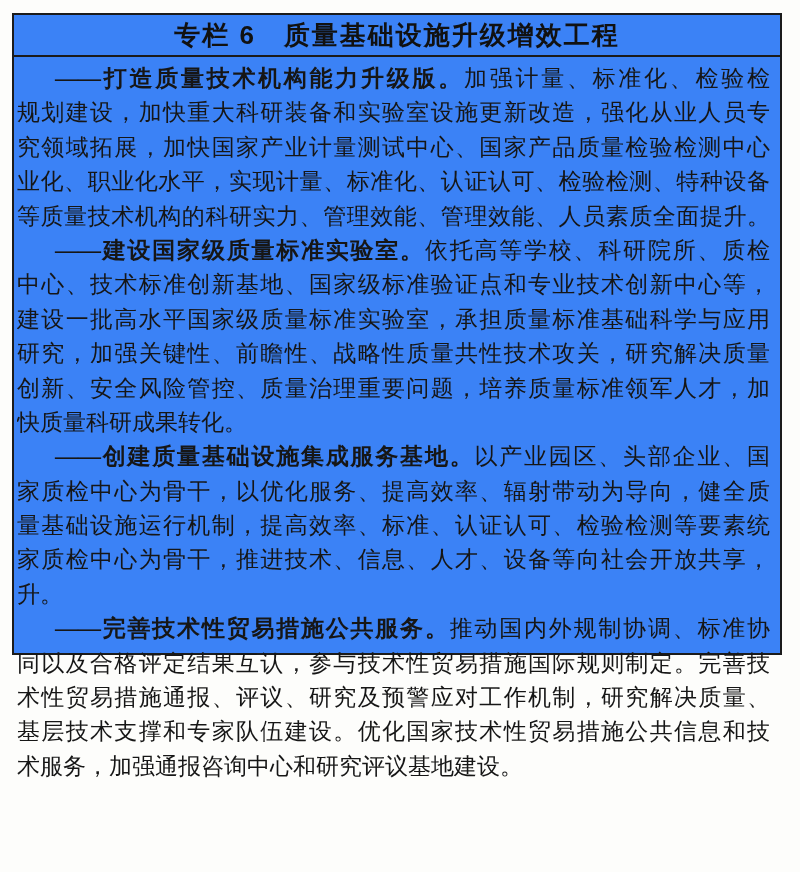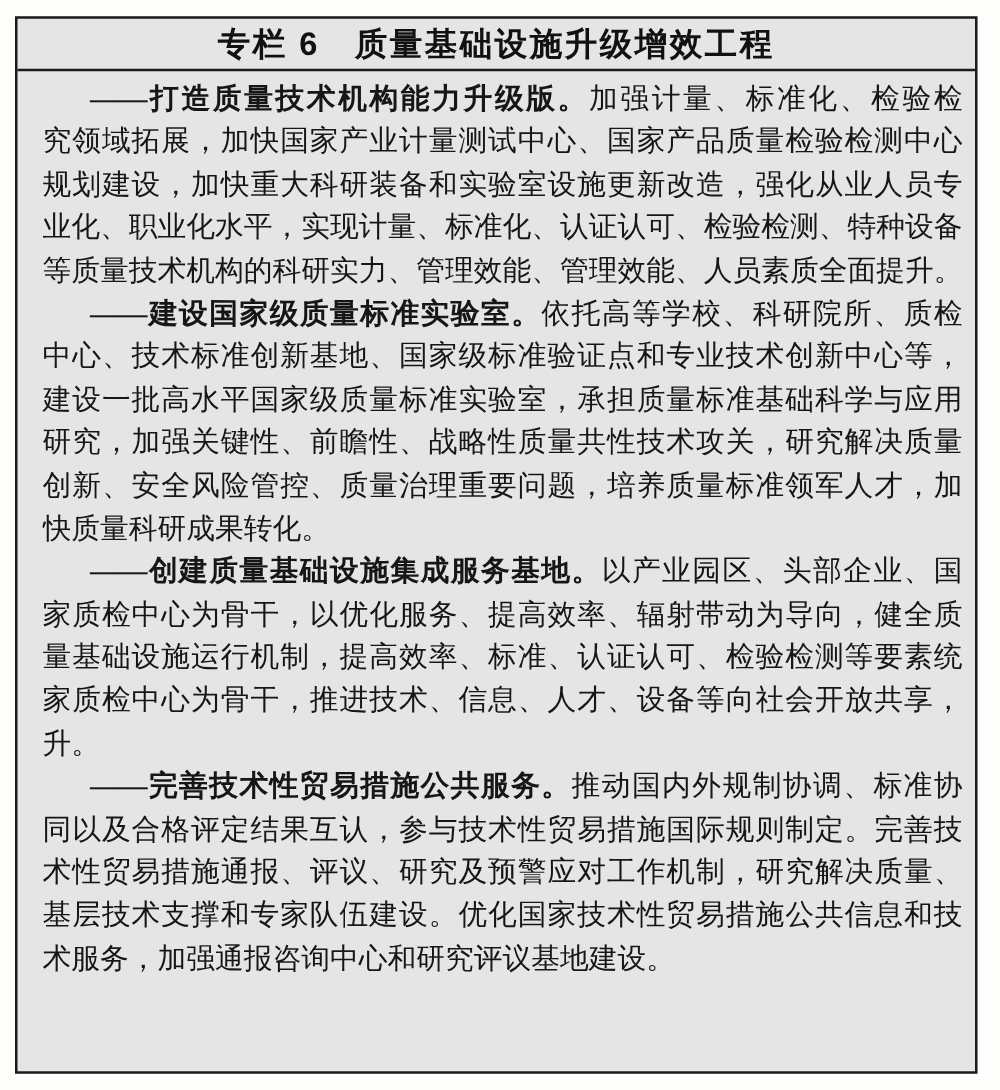--- a/index.html
+++ b/index.html
@@ -15,44 +15,44 @@
     width: 800px;
     height: 872px;
     background: #fdfdfb;
     color: #141414;
   }
   .frame {
     position: absolute;
     left: 12px;
     top: 13px;
     width: 770px;
-    height: 846px;
+    height: 642px;
     border: 2.5px solid #1b1b1b;
     box-sizing: border-box;
-    background: #e5e5e5;
+    background: #3b82f6;
   }
   .title-bar {
     height: 42px;
     border-bottom: 2.5px solid #1b1b1b;
     display: flex;
     align-items: center;
     justify-content: center;
     box-sizing: border-box;
   }
   .title {
     margin: 0;
     font-family: "Liberation Sans", sans-serif;
     font-size: 26px;
     font-weight: 700;
     letter-spacing: 2px;
     color: #111111;
     white-space: nowrap;
   }
   .body {
-    padding: 5px 10px 0 20px;
+    padding: 5px 10px 0 3px;
     font-family: "Liberation Serif", serif;
     font-size: 23px;
     color: #161616;
   }
   .paragraph {
     margin: 0;
   }
   .line {
     height: 34.4px;
     line-height: 34.4px;
@@ -78,22 +78,22 @@
 <body>
 
 <div class="page">
   <div class="frame">
     <div class="title-bar">
       <h1 class="title">专栏 6　质量基础设施升级增效工程</h1>
     </div>
     <div class="body">
         <div class="paragraph">
           <div class="line first"><span class="lead">——打造质量技术机构能力升级版。</span><span class="normal">加强计量、标准化、检验检</span></div>
+          <div class="line"><span class="normal">规划建设，加快重大科研装备和实验室设施更新改造，强化从业人员专</span></div>
           <div class="line"><span class="normal">究领域拓展，加快国家产业计量测试中心、国家产品质量检验检测中心</span></div>
-          <div class="line"><span class="normal">规划建设，加快重大科研装备和实验室设施更新改造，强化从业人员专</span></div>
           <div class="line"><span class="normal">业化、职业化水平，实现计量、标准化、认证认可、检验检测、特种设备</span></div>
           <div class="line"><span class="normal">等质量技术机构的科研实力、管理效能、管理效能、人员素质全面提升。</span></div>
         </div>
         <div class="paragraph">
           <div class="line first"><span class="lead">——建设国家级质量标准实验室。</span><span class="normal">依托高等学校、科研院所、质检</span></div>
           <div class="line"><span class="normal">中心、技术标准创新基地、国家级标准验证点和专业技术创新中心等，</span></div>
           <div class="line"><span class="normal">建设一批高水平国家级质量标准实验室，承担质量标准基础科学与应用</span></div>
           <div class="line"><span class="normal">研究，加强关键性、前瞻性、战略性质量共性技术攻关，研究解决质量</span></div>
           <div class="line"><span class="normal">创新、安全风险管控、质量治理重要问题，培养质量标准领军人才，加</span></div>
           <div class="line last"><span class="normal">快质量科研成果转化。</span></div>

